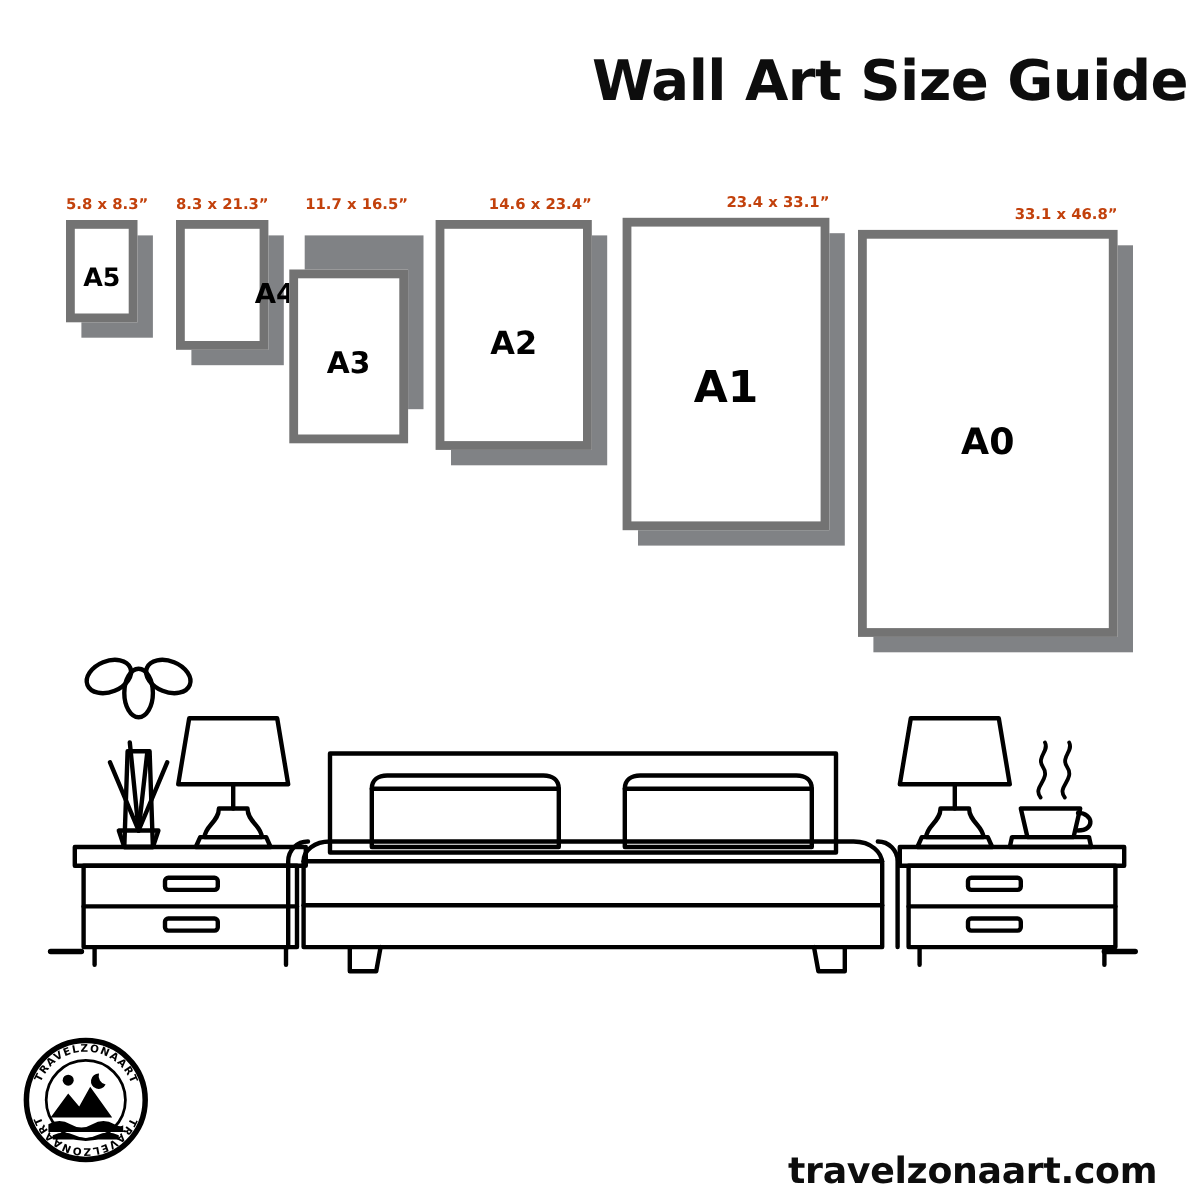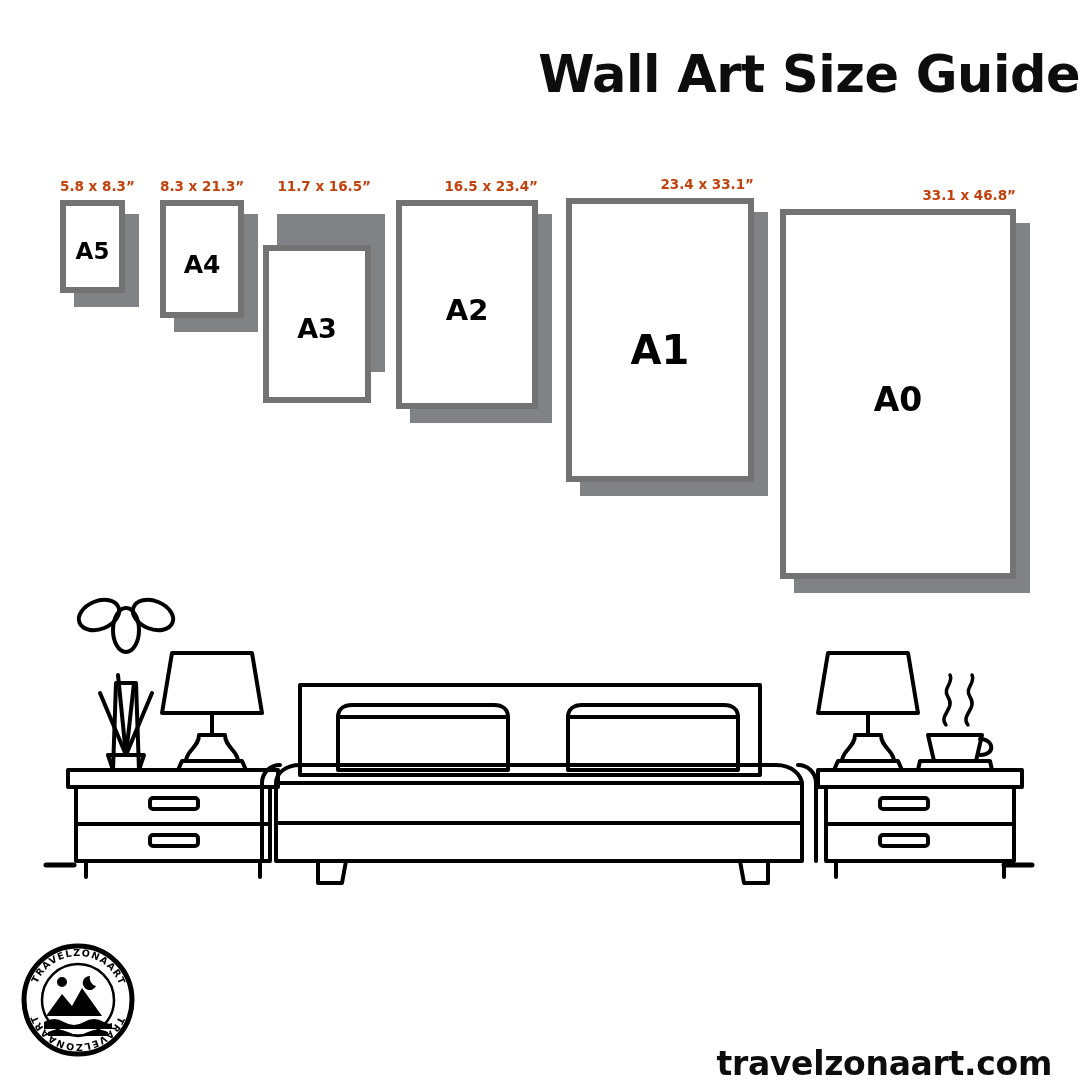--- a/index.html
+++ b/index.html
@@ -49,21 +49,21 @@
     color: #c2410c;
     white-space: nowrap;
   }
   .frame-shadow {
     position: absolute;
     background: #808285;
   }
   .frame-box {
     position: absolute;
     background: #ffffff;
-    border: 6px solid #737373;
+    border: 8px solid #737373;
     box-sizing: border-box;
   }
   .frame-name {
     position: absolute;
     left: 0;
     width: 100%;
     text-align: center;
     font-weight: bold;
     color: #000;
   }
@@ -105,32 +105,32 @@
       <div class="frame-label" style="top: -22px; width: 65px;">5.8 x 8.3”</div>
       <div class="frame-shadow" style="background: rgb(128, 130, 133); left: 14px; top: 14px; width: 65px; height: 93px;"></div>
       <div class="frame-box" style="left: 0px; top: 0px; width: 65px; height: 93px;">
         <div class="frame-name" style="font-size: 23px; top: 32.24px;">A5</div>
       </div>
     </div>
     <div class="frame-group" style="left: 160px; top: 200px; width: 102px; height: 136px;">
       <div class="frame-label" style="top: -22px; width: 84px;">8.3 x 21.3”</div>
       <div class="frame-shadow" style="background: rgb(128, 130, 133); left: 14px; top: 14px; width: 84px; height: 118px;"></div>
       <div class="frame-box" style="left: 0px; top: 0px; width: 84px; height: 118px;">
-        <div class="frame-name" style="font-size: 25px; top: 43.5px;">A4</div>
+        <div class="frame-name" style="font-size: 25px; top: 43.5px; padding-left: 48px;">A4</div>
       </div>
     </div>
     <div class="frame-group" style="left: 263px; top: 200px; width: 126px; height: 176px; padding-left: 40px;">
       <div class="frame-label" style="top: -22px; width: 108px;">11.7 x 16.5”</div>
       <div class="frame-shadow" style="background: rgb(128, 130, 133); left: 14px; top: 14px; width: 108px; height: 158px;"></div>
       <div class="frame-box" style="left: 0px; top: 0px; width: 108px; height: 158px; margin-top: 45px;">
         <div class="frame-name" style="font-size: 27px; top: 62.26px;">A3</div>
       </div>
     </div>
     <div class="frame-group" style="left: 396px; top: 200px; width: 160px; height: 227px;">
-      <div class="frame-label" style="top: -22px; width: 142px;">16.5 x 23.4”</div>
+      <div class="frame-label" style="top: -22px; width: 142px;">14.6 x 23.4”</div>
       <div class="frame-shadow" style="background: rgb(128, 130, 133); left: 14px; top: 14px; width: 142px; height: 209px;"></div>
       <div class="frame-box" style="left: 0px; top: 0px; width: 142px; height: 209px;">
         <div class="frame-name" style="font-size: 29px; top: 86.52px;">A2</div>
       </div>
     </div>
     <div class="frame-group" style="left: 566px; top: 198px; width: 206px; height: 302px;">
       <div class="frame-label" style="top: -22px; width: 188px;">23.4 x 33.1”</div>
       <div class="frame-shadow" style="background: rgb(128, 130, 133); left: 14px; top: 14px; width: 188px; height: 284px;"></div>
       <div class="frame-box" style="left: 0px; top: 0px; width: 188px; height: 284px;">
         <div class="frame-name" style="font-size: 40px; top: 122.78px;">A1</div>

